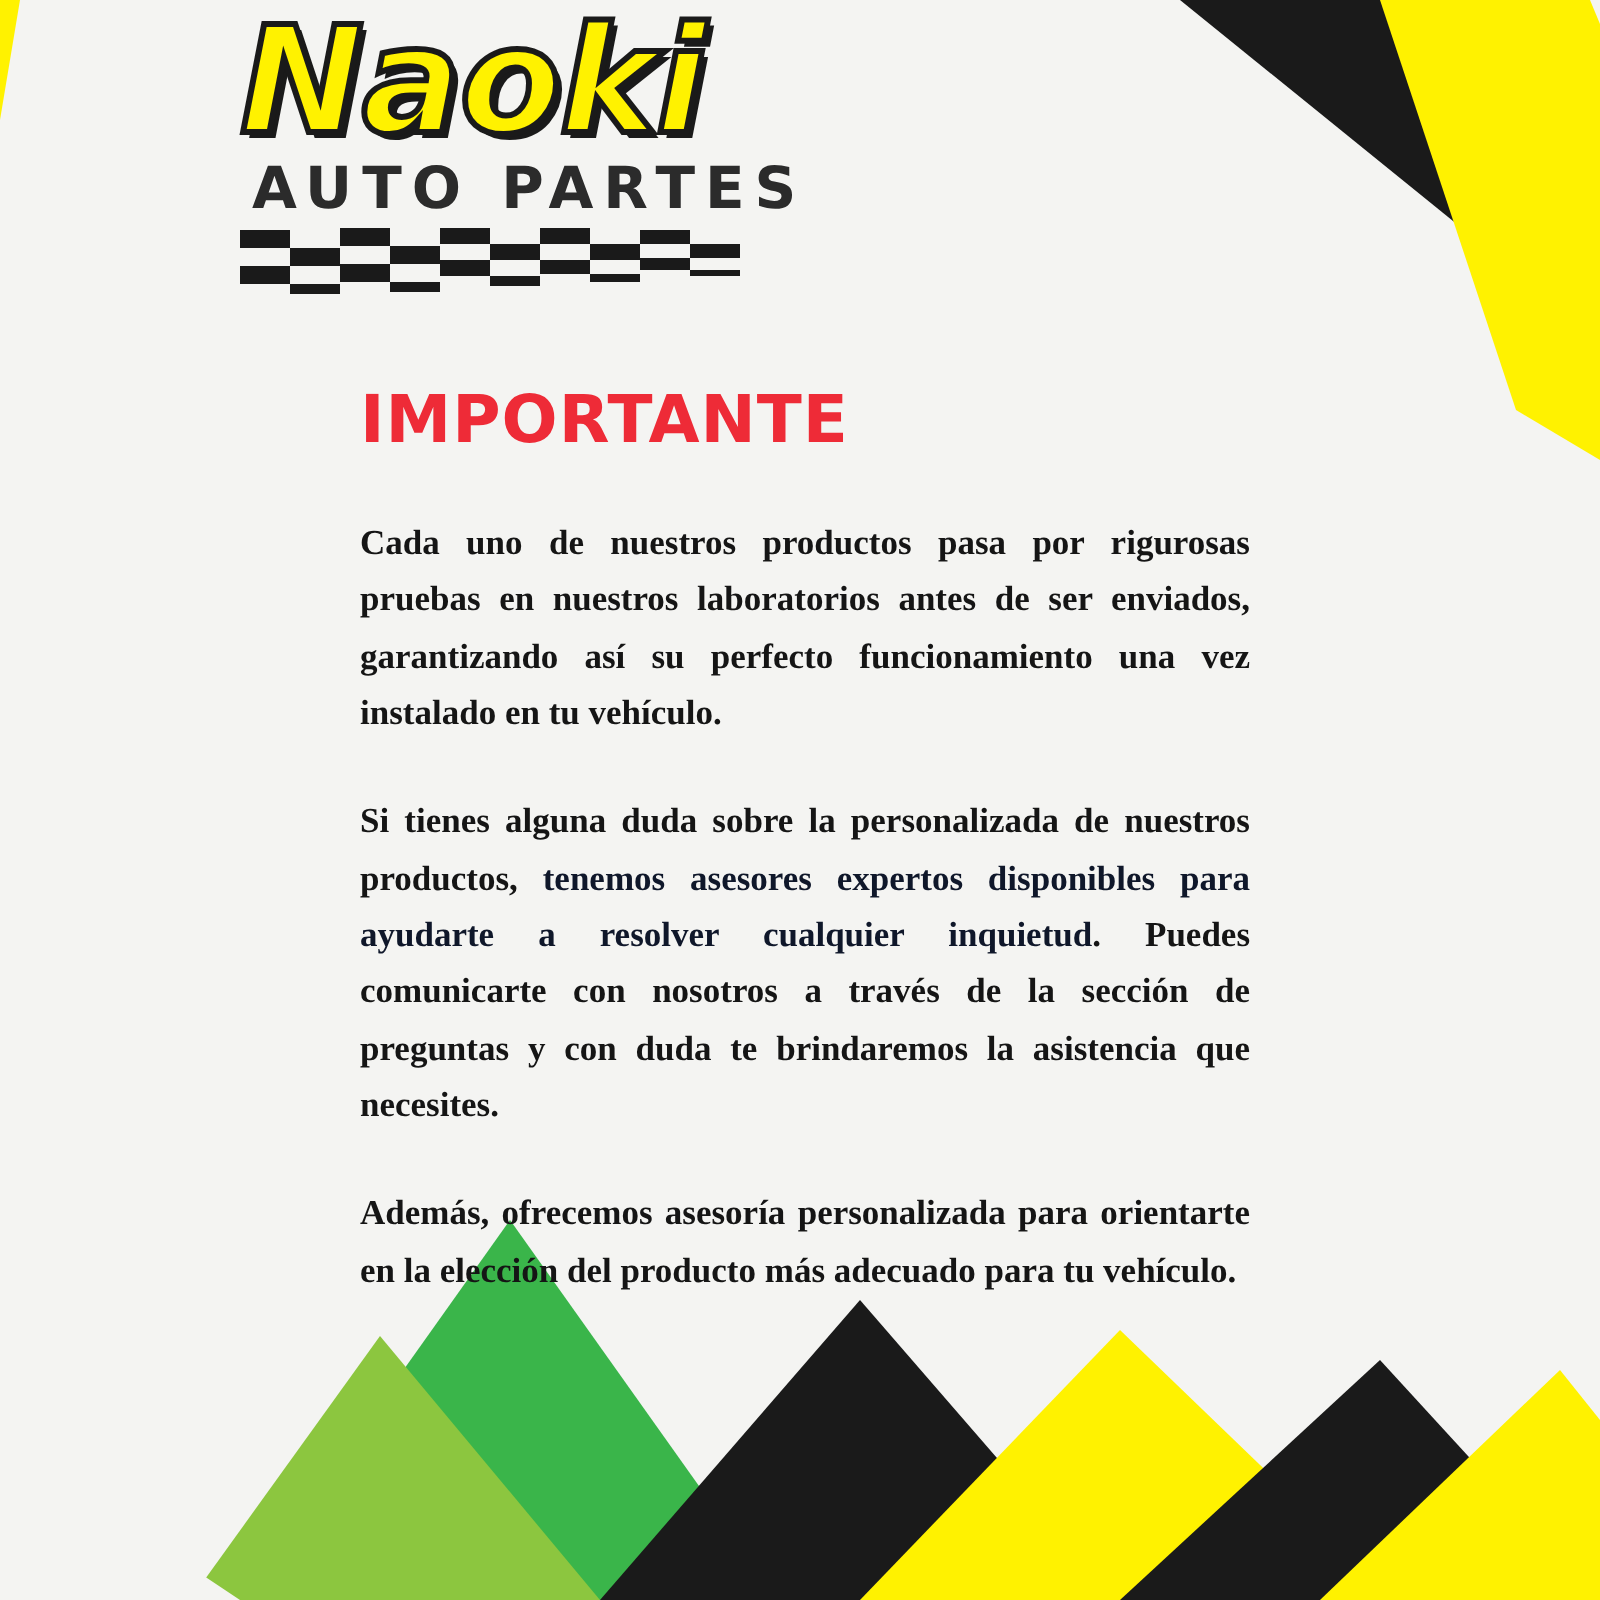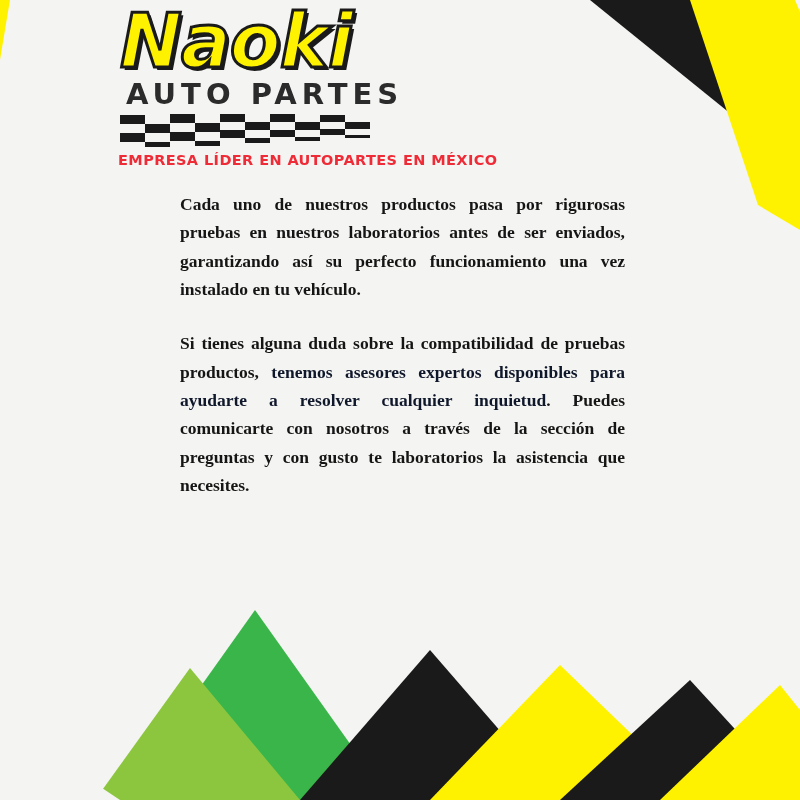--- a/index.html
+++ b/index.html
@@ -177,24 +177,25 @@
           <rect x="150" y="17" width="25" height="7" fill="#1a1a1a"></rect>
           <rect x="200" y="16" width="25" height="6" fill="#1a1a1a"></rect>
           <rect x="25" y="29" width="25" height="5" fill="#1a1a1a"></rect>
           <rect x="75" y="28" width="25" height="5" fill="#1a1a1a"></rect>
           <rect x="125" y="25" width="25" height="5" fill="#1a1a1a"></rect>
           <rect x="175" y="24" width="25" height="4" fill="#1a1a1a"></rect>
           <rect x="225" y="22" width="25" height="3" fill="#1a1a1a"></rect>
         </g>
       </svg>
     </div>
-    <div id="tagline">EMPRESA LÍDER  EN AUTOPARTES EN MÉXICO</div>
   </div>
 
   <div id="content">
+    <h1 id="title">IMPORTANTE</h1>
 
     <p class="para">Cada uno de nuestros productos pasa por rigurosas pruebas en nuestros laboratorios antes de ser enviados, garantizando así su perfecto funcionamiento una vez instalado en tu vehículo.</p>
 
-    <p class="para"><span>Si tienes alguna duda sobre la compatibilidad de pruebas productos, </span><span class="hl">tenemos asesores expertos disponibles para ayudarte a resolver cualquier inquietud</span><span>. Puedes comunicarte con nosotros a través de la sección de preguntas y con gusto te laboratorios la asistencia que necesites.</span></p>
-
+    <p class="para"><span>Si tienes alguna duda sobre la personalizada de nuestros productos, </span><span class="hl">tenemos asesores expertos disponibles para ayudarte a resolver cualquier inquietud</span><span>. Puedes comunicarte con nosotros a través de la sección de preguntas y con duda te brindaremos la asistencia que necesites.</span></p>
+
+    <p class="para">Además, ofrecemos asesoría personalizada para orientarte en la elección del producto más adecuado para tu vehículo.</p>
   </div>
 
 </div>
 
 </body></html>

